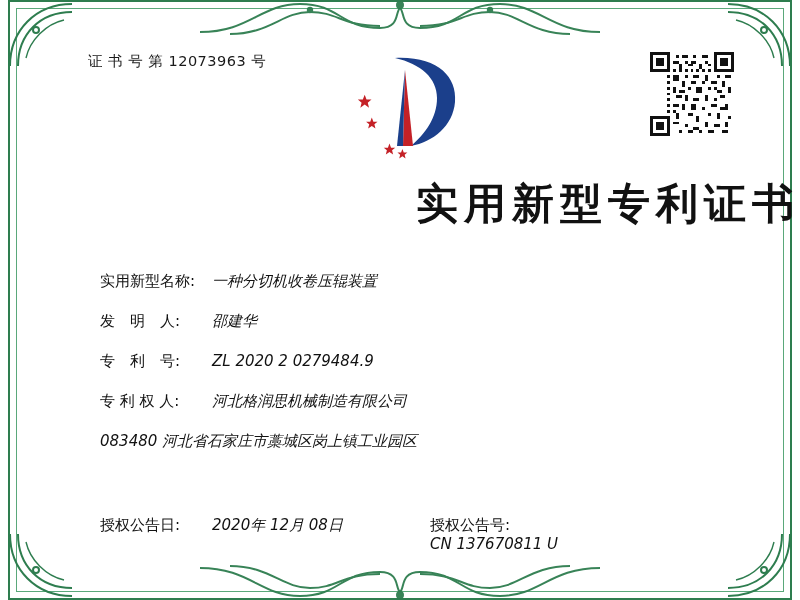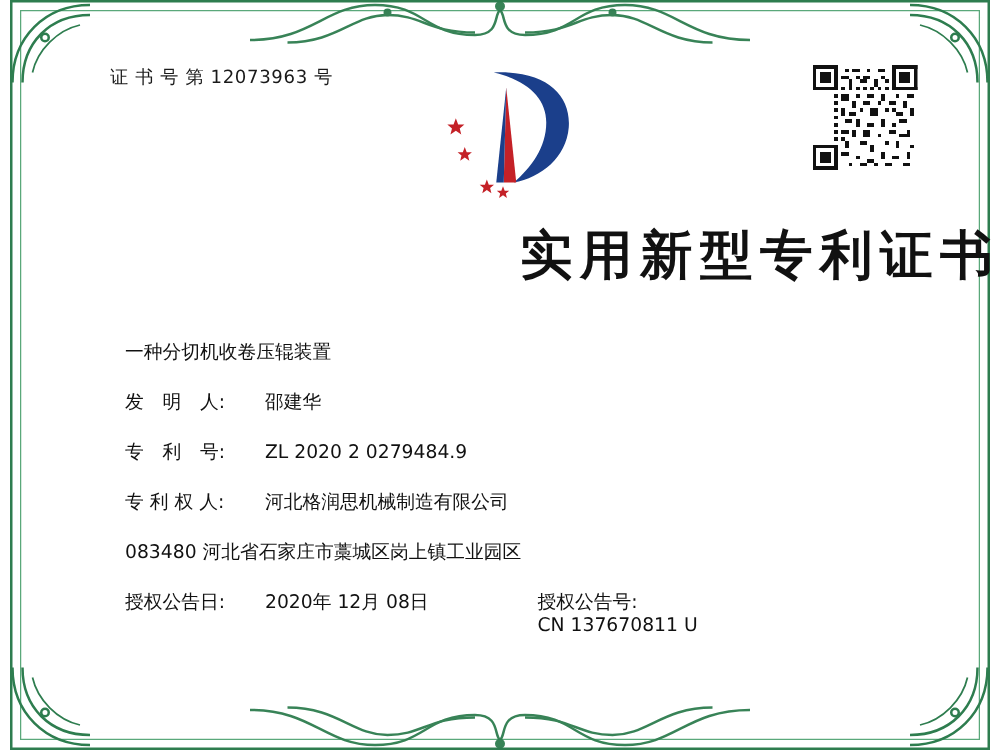--- a/index.html
+++ b/index.html
@@ -127,29 +127,31 @@
   }
   .field-label {
     width: 112px;
     flex: 0 0 112px;
     letter-spacing: 0px;
     white-space: nowrap;
   }
   .field-value {
     flex: 1 1 auto;
     white-space: nowrap;
+    font-style: italic;
   }
   .field-row.dual {
     margin-bottom: 0;
   }
   .dual-left {
     display: flex;
     align-items: flex-end;
     width: 330px;
     flex: 0 0 330px;
+    margin-top: 44px;
   }
   .dual-right {
     display: flex;
     align-items: baseline;
     flex-direction: column;
   }
   .dual-right .field-label {
     width: auto;
     flex: 0 0 auto;
     margin-right: 10px;
@@ -330,20 +332,21 @@
         <rect x="22" y="12" width="1" height="1"></rect>
           <rect x="9" y="9" width="1" height="1"></rect>
       </g>
     </svg>
 
     <div class="title">实用新型专利证书</div>
 
     <div class="fields">
 
       <div class="field-row">
+        <span class="field-label">实用新型名称:</span>
         <span class="field-value">一种分切机收卷压辊装置</span>
       </div>
 
       <div class="field-row">
         <span class="field-label">发　明　人:</span>
         <span class="field-value">邵建华</span>
       </div>
 
       <div class="field-row">
         <span class="field-label">专　利　号:</span>

